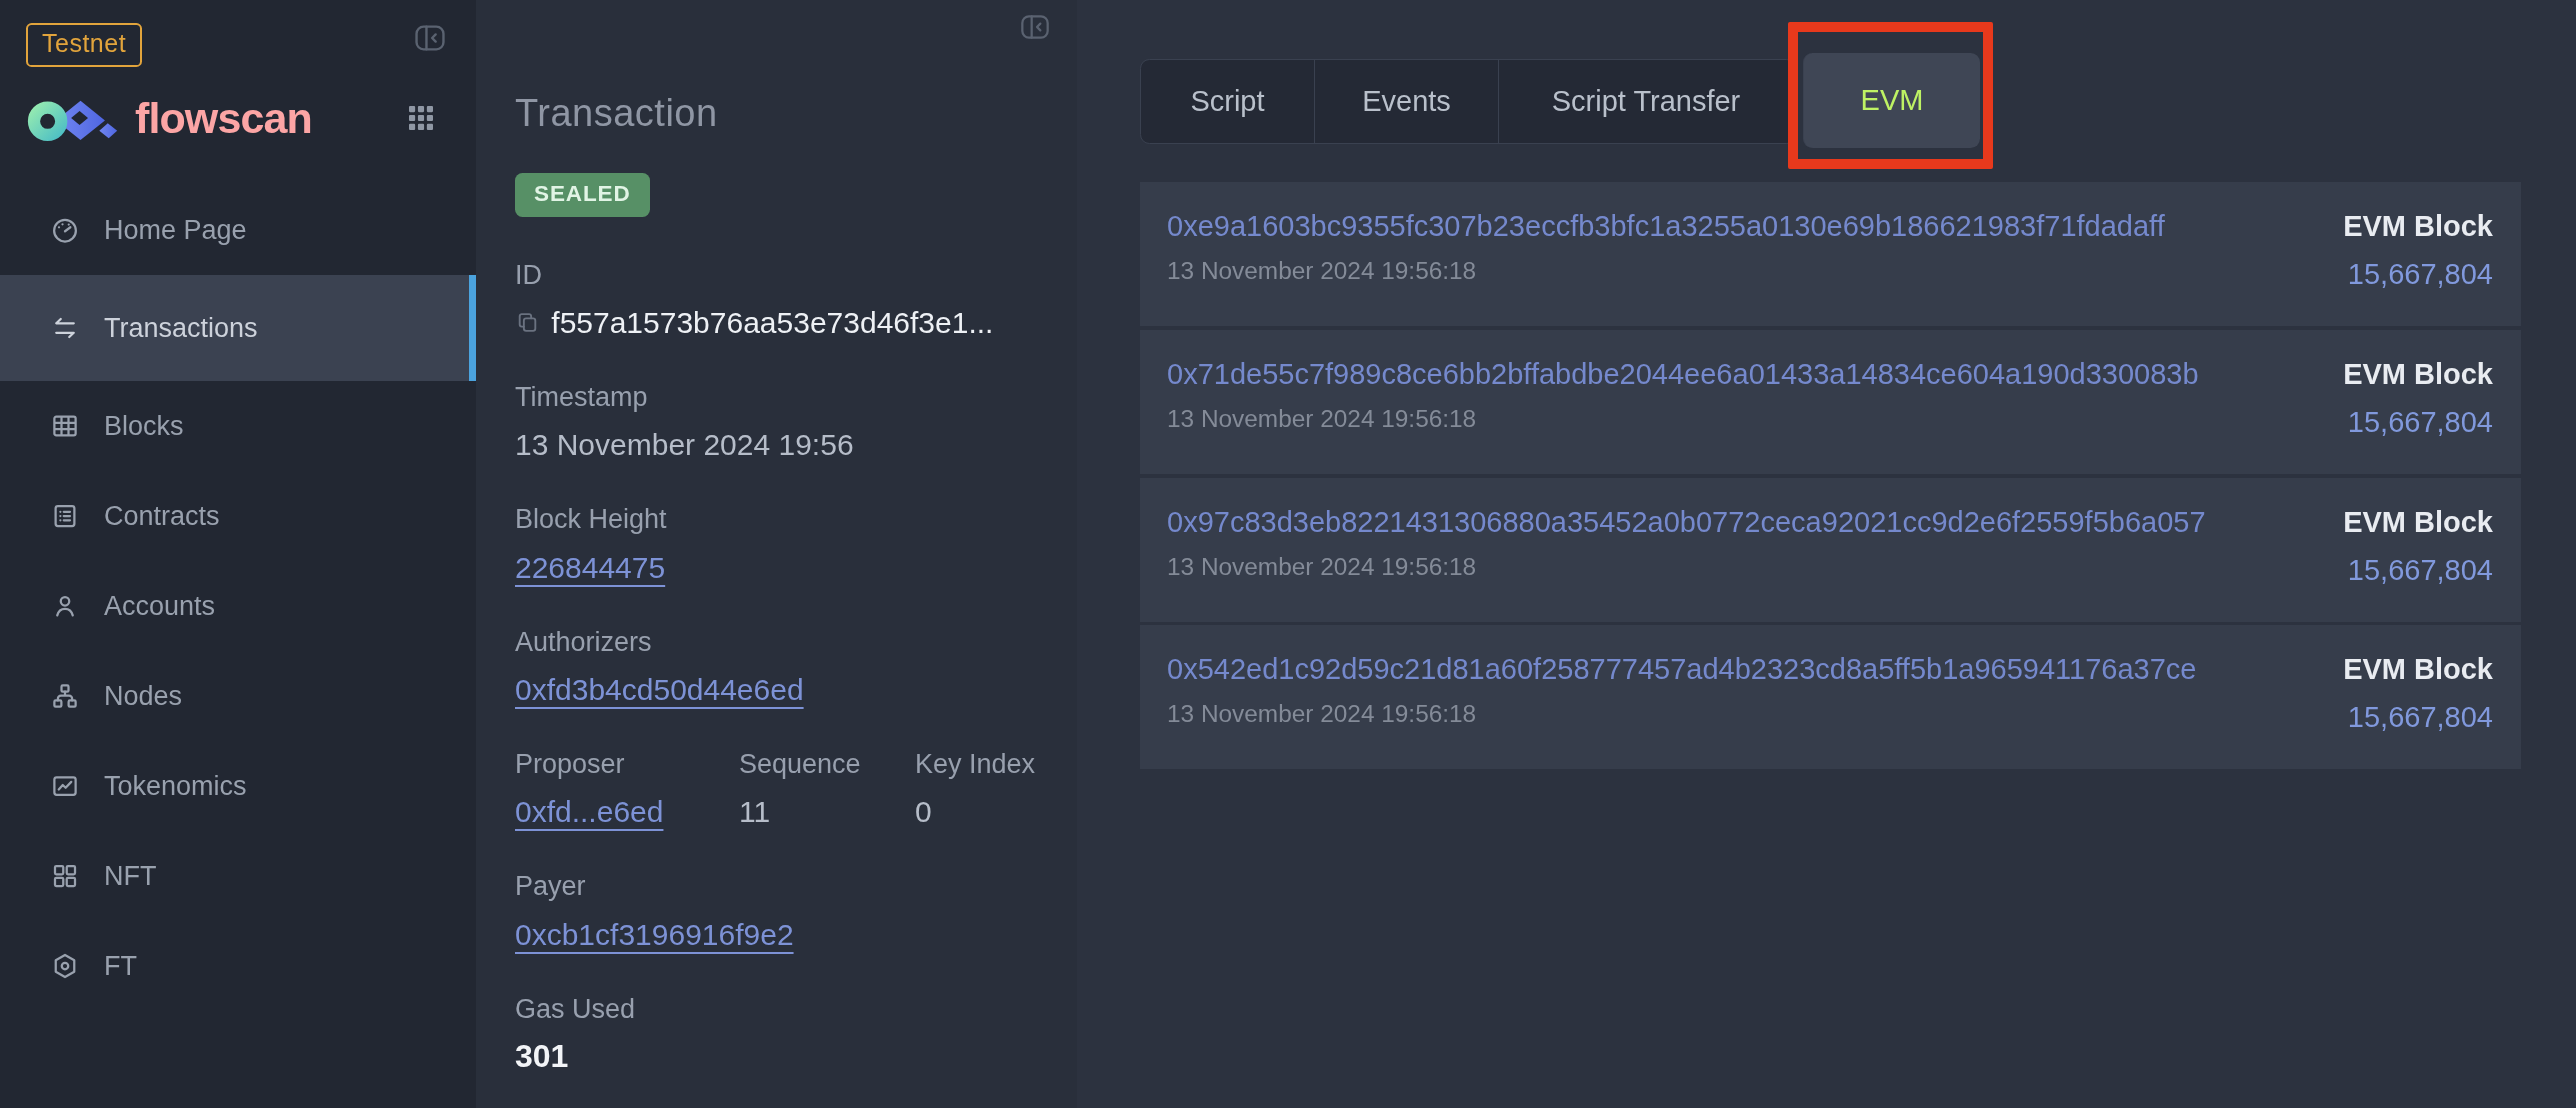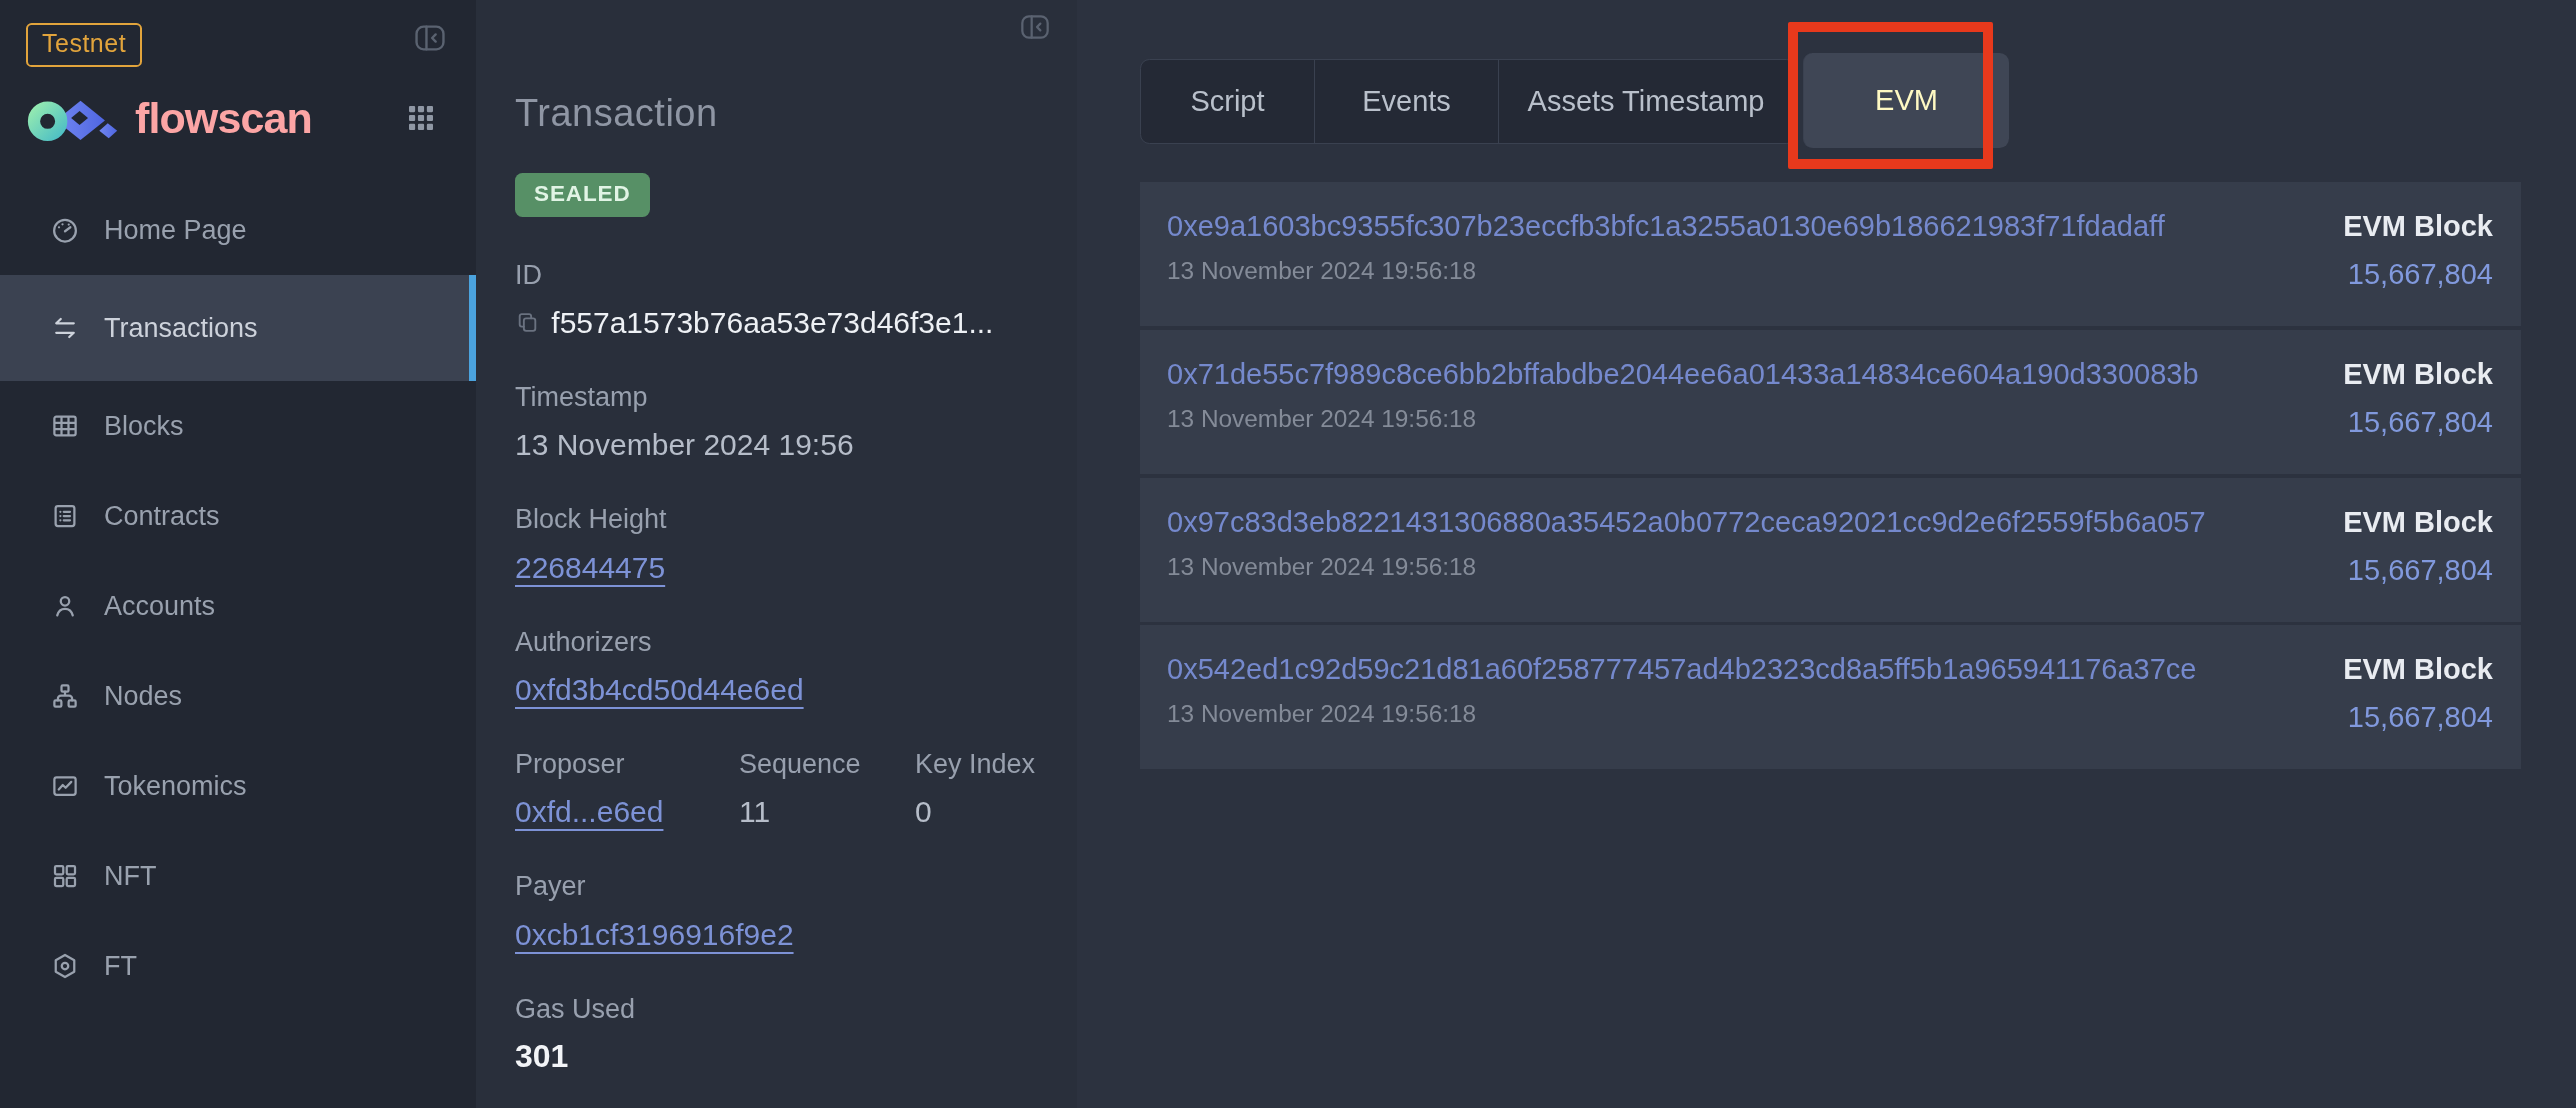--- a/index.html
+++ b/index.html
@@ -71,22 +71,22 @@
   }
   .tab {
     display:flex; align-items:center; justify-content:center;
     color:#b9c0cb; font-size:29px; cursor:pointer;
   }
   .tab + .tab { border-left:1.9px solid #3a4150; }
   .tab-script { width:173px; }
   .tab-events { width:184px; }
   .tab-assets { width:295px; }
   .tab-evm {
-    position:absolute; left:662px; top:-6.6px; width:206px; height:95px;
-    background:#3f4655; border-radius:9.4px; color:#fef9c3; z-index:2;
+    position:absolute; left:662px; top:-6.6px; width:177px; height:95px;
+    background:#3f4655; border-radius:9.4px; color:#bef264; z-index:2;
   }
   .evm-highlight-box {
     position:absolute; left:647px; top:-38px; width:205px; height:147px;
     border:10.3px solid #e8391c; border-radius:1.9px; z-index:3; pointer-events:none;
   }
   .rows { margin-top:38px; width:1381px; display:flex; flex-direction:column; gap:3.8px; }
   .evm-row {
     height:144px; background:#363d4b; padding:28px 28px 0 27px;
     display:flex; justify-content:space-between;
   }
@@ -305,21 +305,21 @@
       <div class="field-label">Gas Used</div>
       <div class="field-value gas-value">301</div>
     </div>
   </section>
 
   <main class="content">
 
     <div class="tabs">
       <div class="tab tab-script">Script</div>
       <div class="tab tab-events">Events</div>
-      <div class="tab tab-assets">Assets Timestamp</div>
+      <div class="tab tab-assets">Script Transfer</div>
       <div class="tab tab-evm">EVM</div>
       <div class="evm-highlight-box"></div>
     </div>
 
     <div class="rows">
 
       <div class="evm-row">
         <div class="evm-row-left">
           <a class="evm-hash">0xe9a1603bc9355fc307b23eccfb3bfc1a3255a0130e69b186621983f71fdadaff</a>
           <span class="evm-time">13 November 2024 19:56:18</span>

